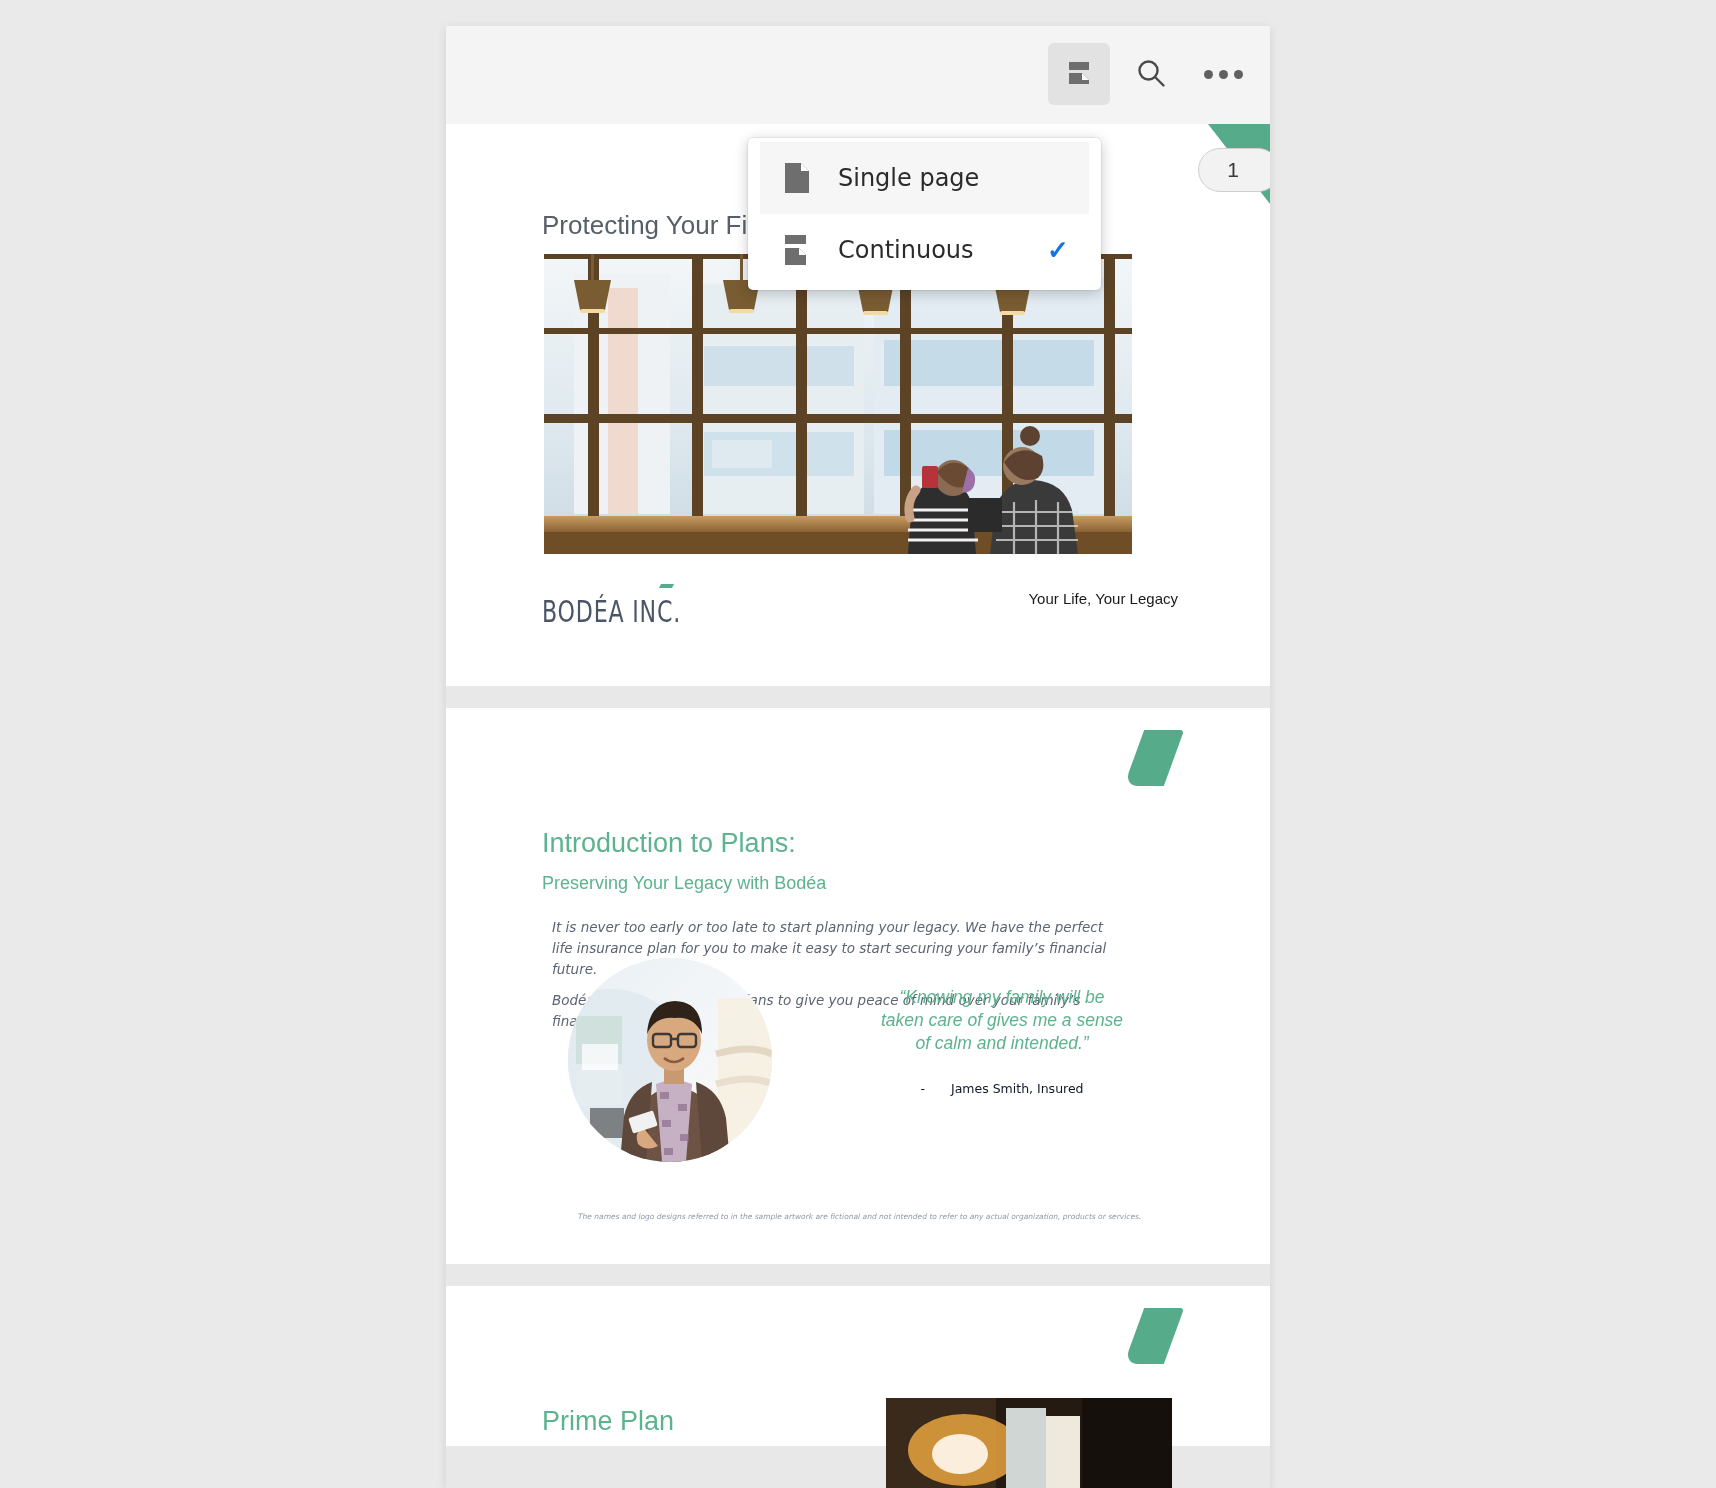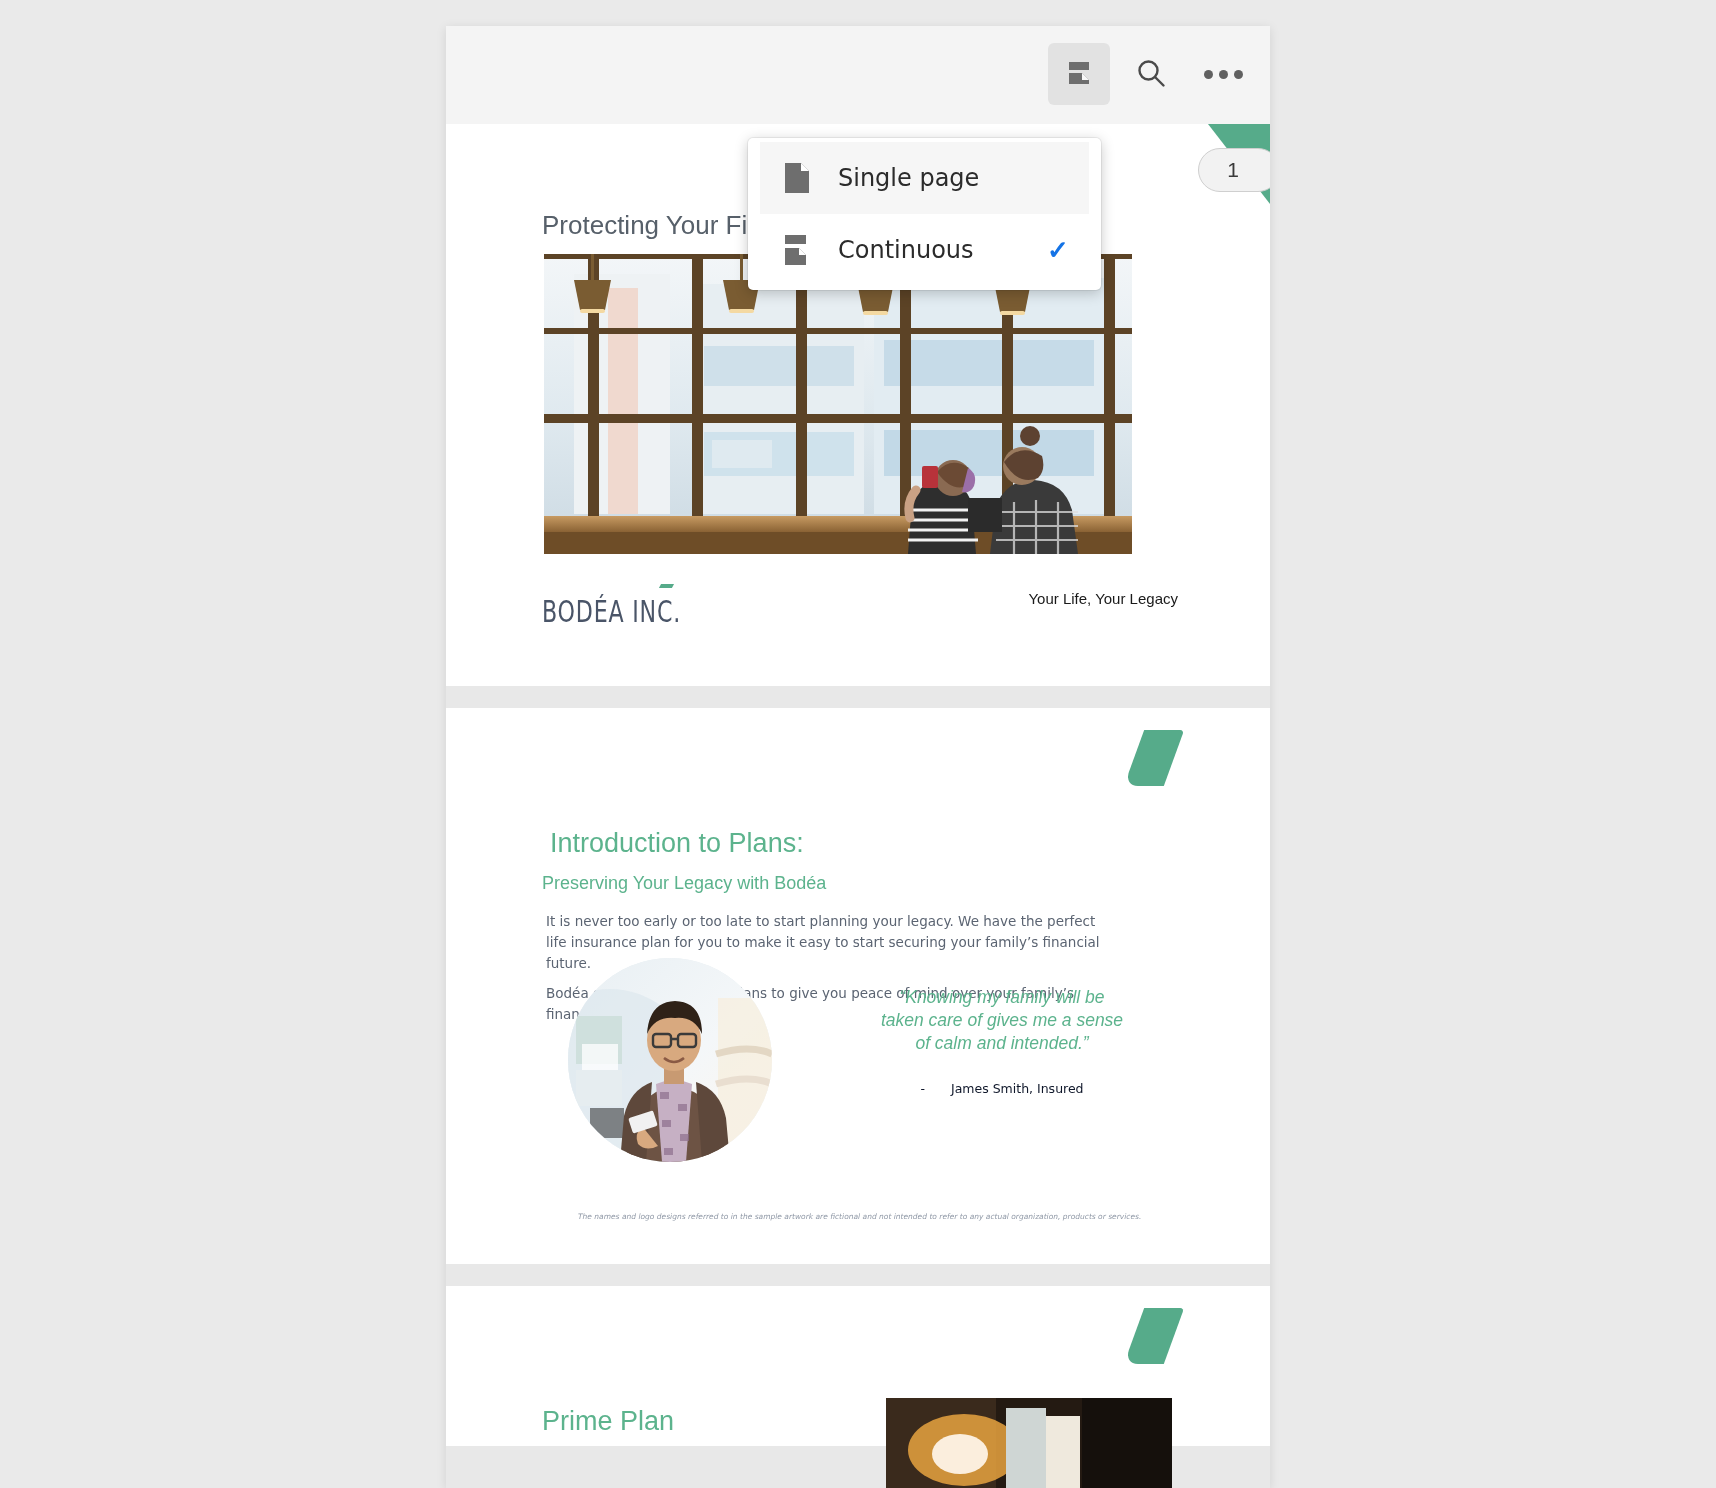--- a/index.html
+++ b/index.html
@@ -237,40 +237,39 @@
   }
 
   
   .p2 { height: 556px; }
   .sec-title {
     position: absolute;
     left: 96px;
     top: 120px;
     font-size: 27px;
     color: #5cb38d;
-    margin-left: 8px;
   }
   .sec-sub {
     position: absolute;
     left: 96px;
     top: 165px;
     font-size: 18px;
     color: #5cb38d;
   }
   .body-copy {
     position: absolute;
     left: 96px;
     top: 199px;
     width: 580px;
     font-size: 13.5px;
     line-height: 1.55;
     color: #5b6472;
     font-family: "DejaVu Sans", sans-serif;
   }
-  .body-copy p { margin: 4px; }
+  .body-copy p { margin: 10px; font-style: italic; }
   .body-copy p + p { margin-top: 9px; }
 
   .portrait {
     position: absolute;
     left: 122px;
     top: 250px;
     width: 204px;
     height: 204px;
     border-radius: 50%;
     overflow: hidden;

